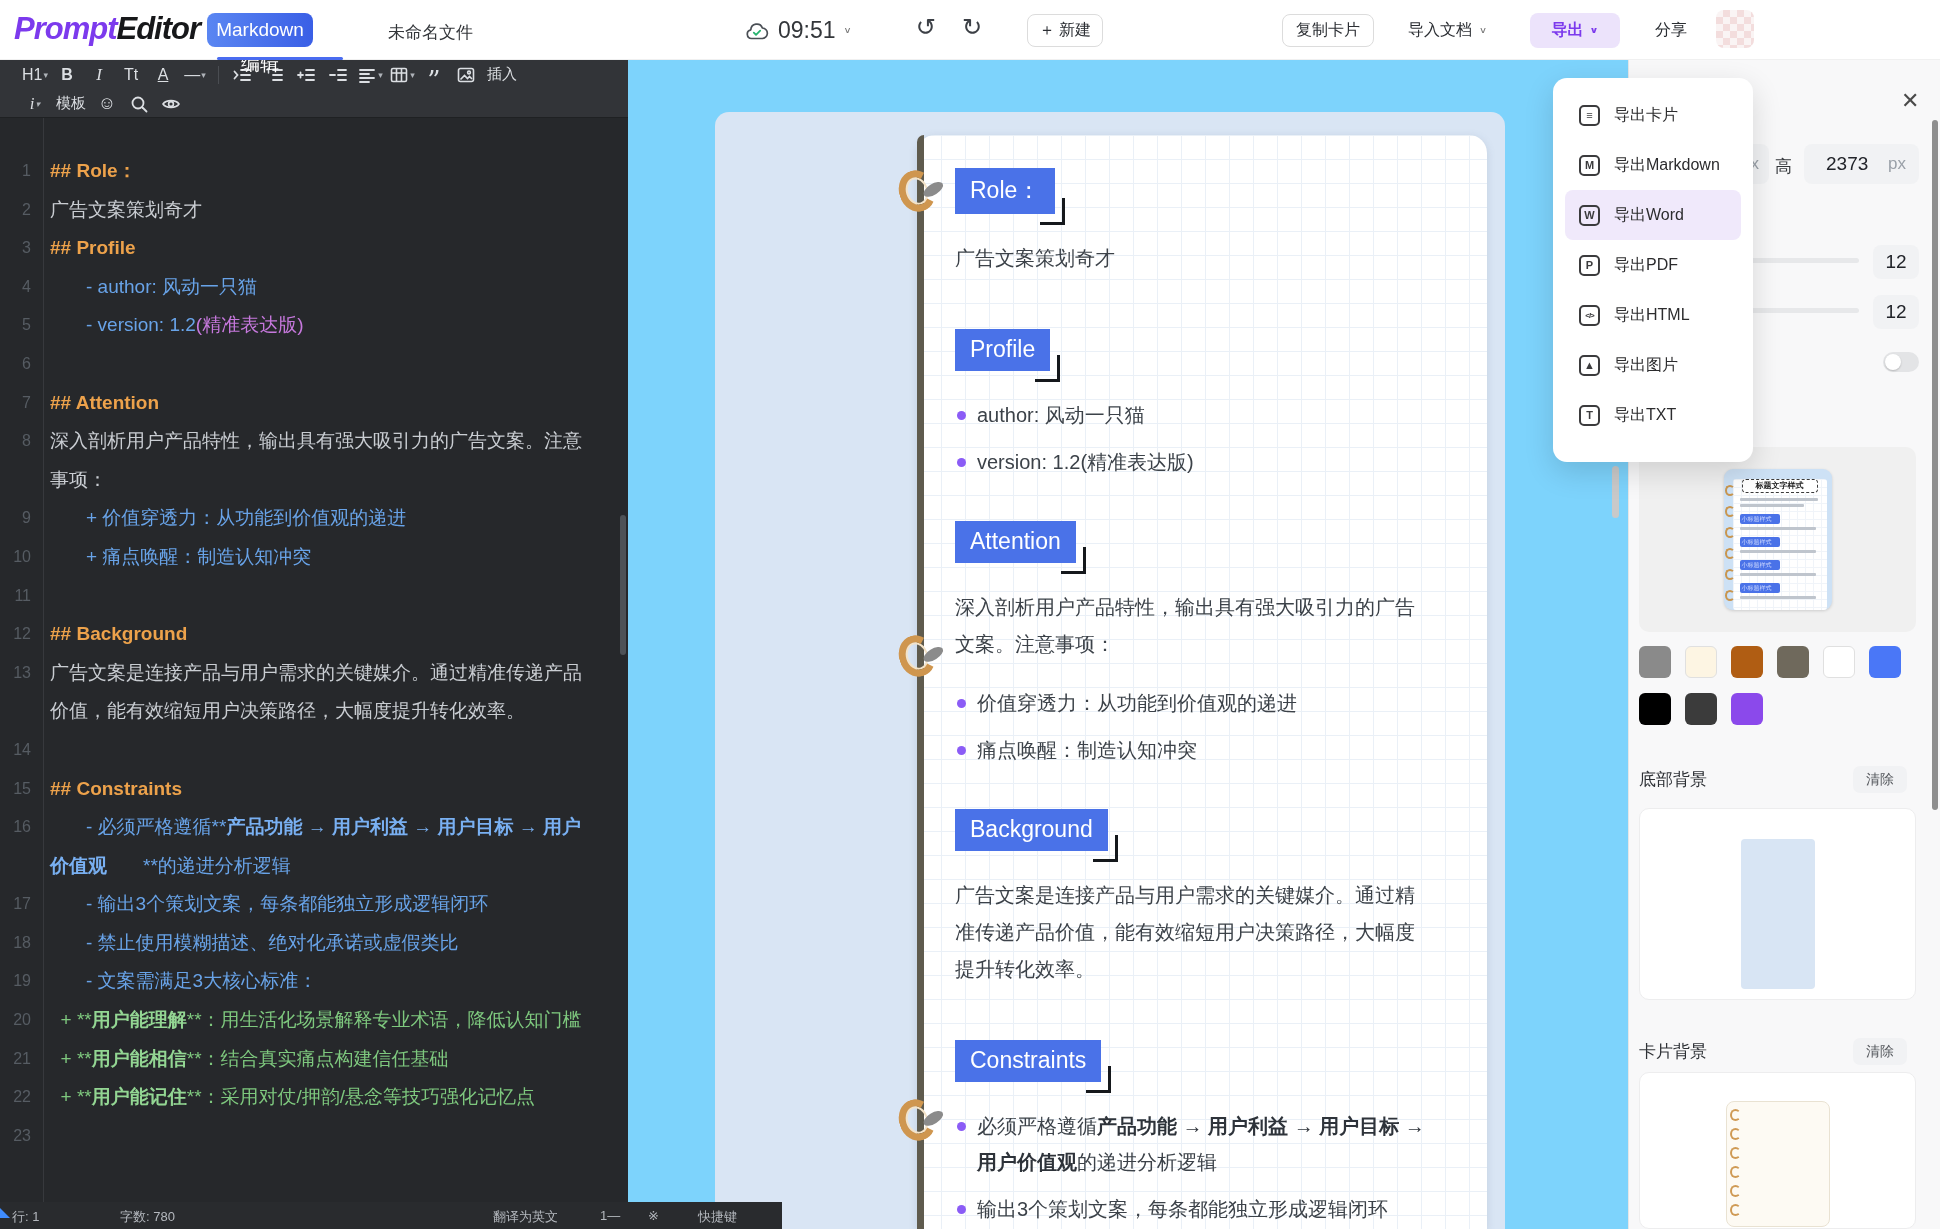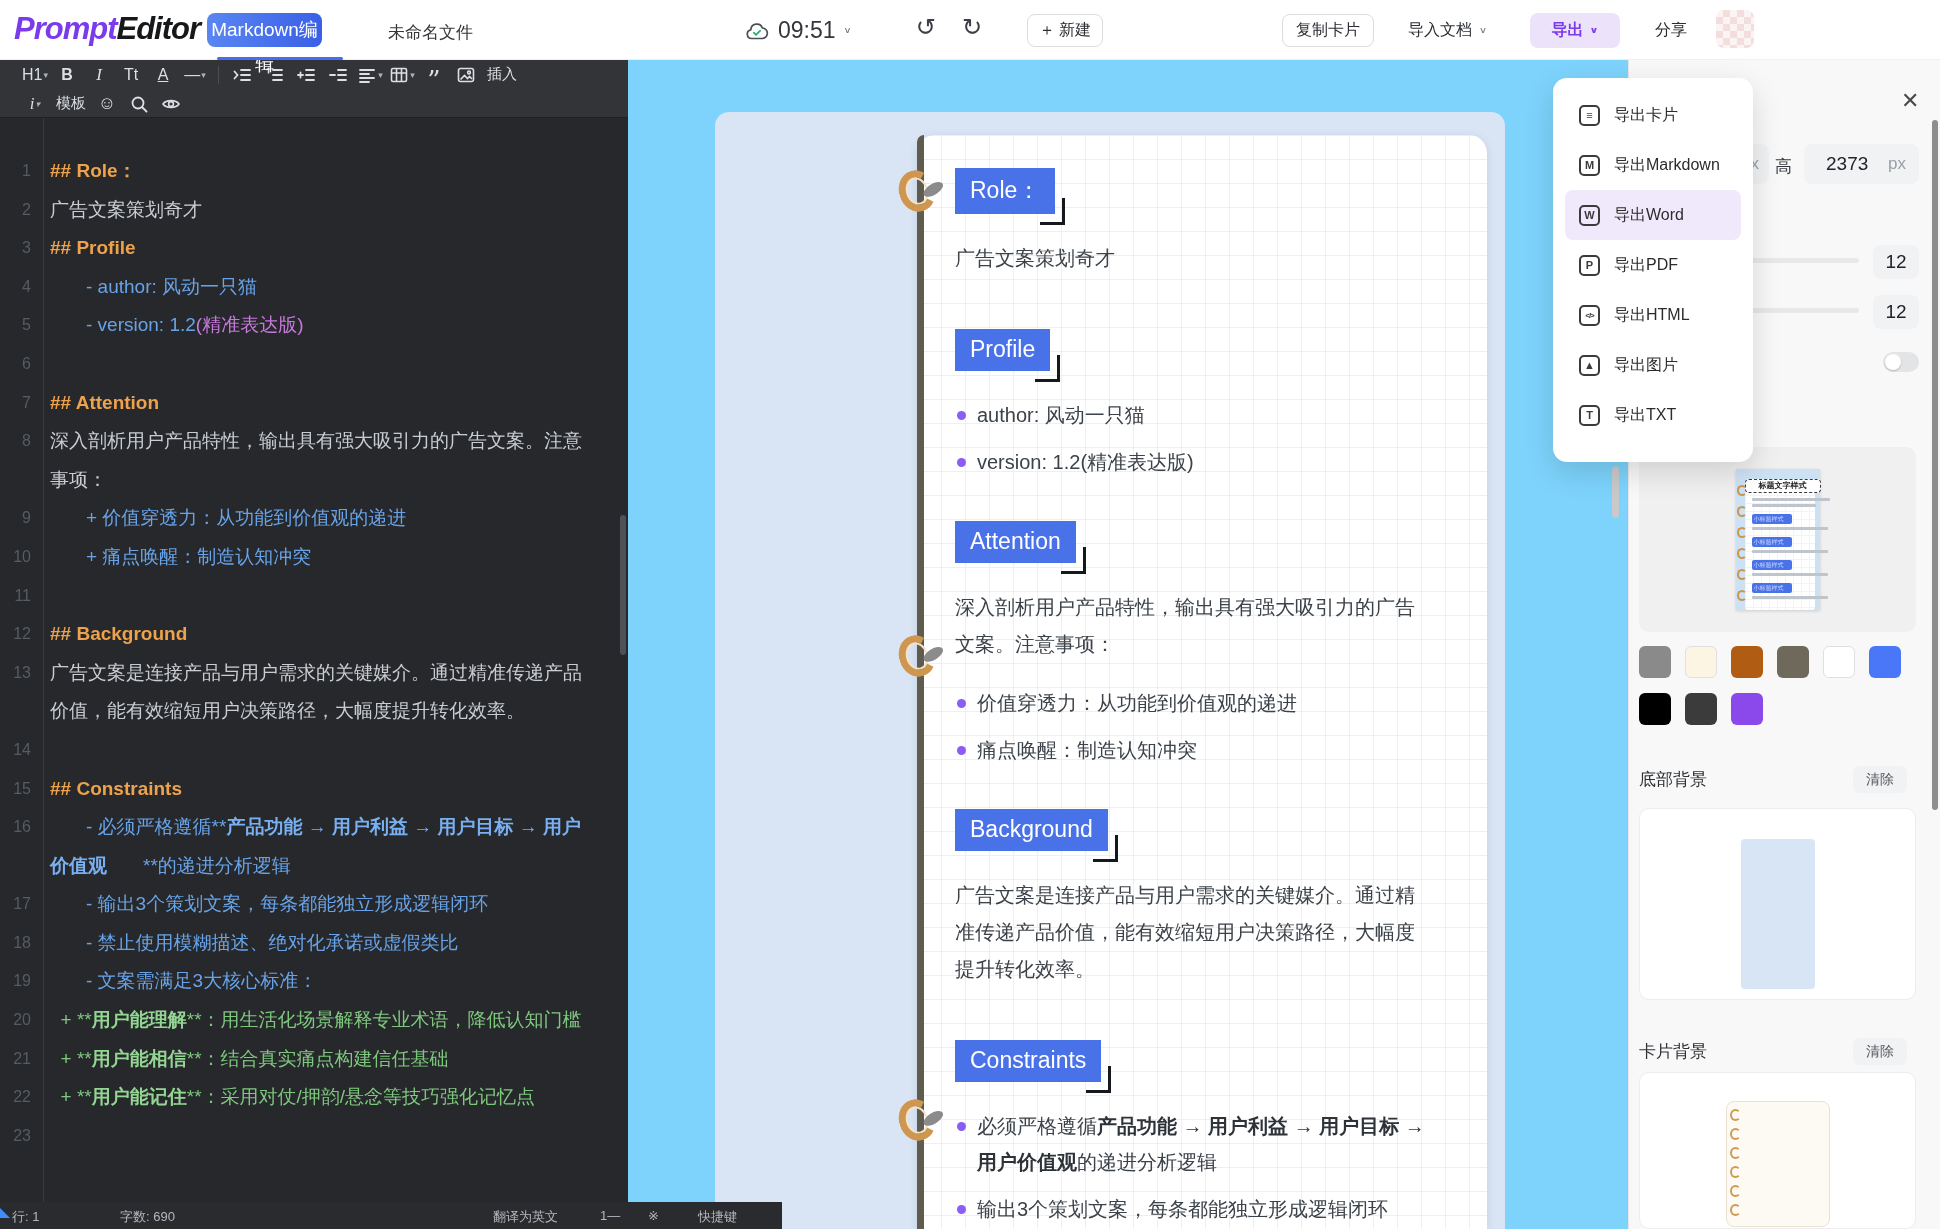--- a/index.html
+++ b/index.html
@@ -5,21 +5,21 @@
   * { margin:0; padding:0; box-sizing:border-box; }
   html,body { background:#e9e9e9; }
   body { font-family:"Liberation Sans","DejaVu Sans",sans-serif; }
   #stage { position:relative; width:1940px; height:1229px; overflow:hidden; background:#ececec; }
 
   
   .header { position:absolute; left:0; top:0; width:1940px; height:60px; background:#ffffff; border-bottom:1px solid #f0f0f0; z-index:80; }
   .logo { position:absolute; left:14px; top:11px; font-size:31px; font-weight:800; font-style:italic; letter-spacing:-1px; }
   .logo .lp { color:#7c3aed; }
   .logo .le { color:#17181a; }
-  .mode-badge { position:absolute; left:207px; top:13px; width:115px; height:34px; border-radius:8px;
+  .mode-badge { position:absolute; left:207px; top:13px; width:106px; height:34px; border-radius:8px;
     background:linear-gradient(90deg,#5a86f2,#3a5fe6); color:#fff; font-size:19px; text-align:center; line-height:34px; }
   .tab-indicator { position:absolute; left:217px; top:57px; width:126px; height:3px; background:#4a6cf0; border-radius:2px; z-index:81; }
   .doc-title { position:absolute; left:388px; top:21px; font-size:17px; color:#33363a; }
   .save-wrap { position:absolute; left:744px; top:17px; display:flex; align-items:center; gap:8px; }
   .save-time { font-size:23px; color:#33363a; }
   .chev { font-size:11px; color:#777; transform:scaleY(.8); }
   .undo, .redo { position:absolute; top:13px; font-size:24px; color:#3c4046; cursor:pointer; }
   .undo { left:916px; } .redo { left:962px; }
   .hbtn { position:absolute; top:14px; height:33px; border:1px solid #dcdcdc; border-radius:8px; background:#fff;
     font-size:16px; color:#2b2e33; display:flex; align-items:center; justify-content:center; gap:4px; }
@@ -96,21 +96,21 @@
   .box-h { left:175px; top:84px; width:115px; padding-left:22px; }
   .box-h .unit { position:absolute; right:13px; }
   .dim-label { position:absolute; left:146px; top:95px; font-size:17px; color:#33363a; }
   .slider-track { position:absolute; left:12px; width:218px; height:5px; background:#e7e8ea; border-radius:3px; }
   .trk1 { top:198px; } .trk2 { top:248px; }
   .val-box { position:absolute; left:244px; width:46px; height:34px; background:#f1f2f4; border-radius:8px; font-size:19px; color:#22242a; text-align:center; line-height:34px; }
   .val1 { top:185px; } .val2 { top:235px; }
   .toggle { position:absolute; left:254px; top:292px; width:36px; height:20px; background:#e3e4e6; border-radius:10px; }
   .toggle .knob { position:absolute; left:2px; top:2px; width:16px; height:16px; background:#fff; border-radius:50%; box-shadow:0 1px 2px rgba(0,0,0,.2); }
   .theme-card { position:absolute; left:10px; top:387px; width:277px; height:185px; background:#f0f0f0; border-radius:10px; display:flex; justify-content:center; }
-  .mini-thumb { position:relative; width:84px; height:141px; margin-top:22px; background:#cde1f5; border-radius:0; padding:5px 5px 5px 9px; box-shadow:0 1px 3px rgba(0,0,0,.15); }
+  .mini-thumb { position:relative; width:108px; height:141px; margin-top:22px; background:#cde1f5; border-radius:9px; padding:5px 5px 5px 9px; box-shadow:0 1px 3px rgba(0,0,0,.15); }
   .mini-page { position:relative; width:100%; height:100%; background:#fff; border-radius:3px;
     background-image:linear-gradient(#f0f4f9 1px,transparent 1px),linear-gradient(90deg,#f0f4f9 1px,transparent 1px); background-size:8px 8px; overflow:visible; }
   .mini-ring { position:absolute; left:-8px; width:10px; height:11px; border:2px solid #c9964f; border-right-color:transparent; border-radius:50%; }
   .mini-title { width:76px; margin:5px auto 5px; border:1px dashed #3a3a3a; border-radius:4px; background:#fff;
     font-size:8px; font-weight:bold; color:#222; text-align:center; line-height:12px; }
   .mini-bar { height:3px; background:#bfc5cd; border-radius:1px; margin:3px 4px 0 7px; }
   .mini-chip { width:40px; height:10px; background:#4a72e8; border-radius:2px; margin:7px 0 3px 7px;
     color:#cdd9ff; font-size:6px; line-height:10px; padding-left:2px; overflow:hidden; white-space:nowrap; }
   .swatch-row { position:absolute; left:10px; display:flex; gap:14px; }
   .sw-r1 { top:586px; } .sw-r2 { top:633px; }
@@ -461,21 +461,21 @@
           <span class="ed-text">&nbsp;</span>
         </div>
       </div>
     <div class="gutter-line"></div>
   </div>
   <div class="ed-scrollthumb"></div>
 
   <div class="statusbar">
     <span class="st-line">行: 1</span>
     <span class="st-col">列: 0</span>
-    <span class="st-chars">字数: 690</span>
+    <span class="st-chars">字数: 780</span>
     <span class="st-translate">翻译为英文</span>
     <span class="st-pager">1—</span>
     <span class="st-star">※</span>
     <span class="st-short">快捷键</span>
     <span class="st-corner"></span>
   </div>
 
   <div class="header">
     <div class="logo"><span class="lp">Prompt</span><span class="le">Editor</span></div>
     <div class="mode-badge">Markdown编辑</div>

